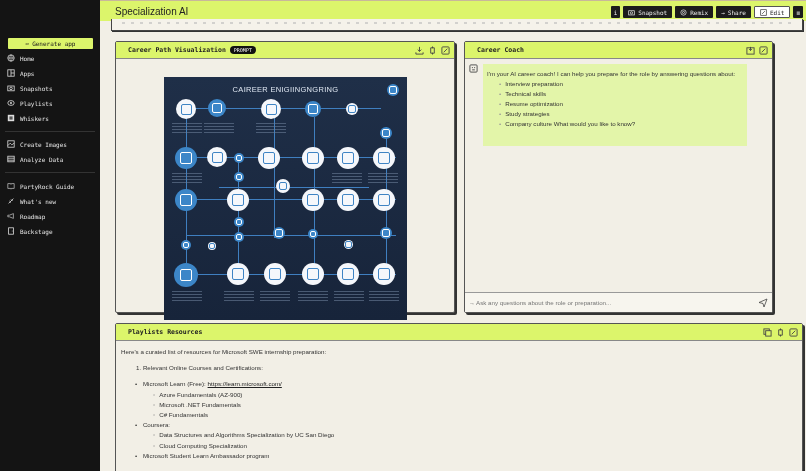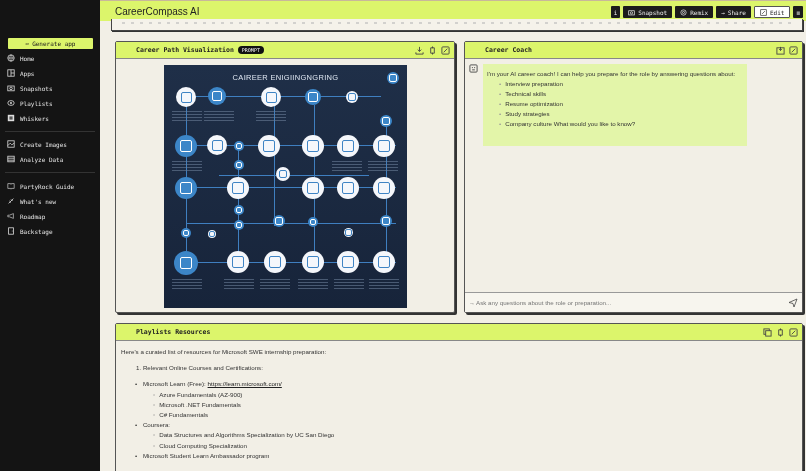--- a/index.html
+++ b/index.html
@@ -25,30 +25,30 @@
   .tb-btn svg { width: 7px; height: 7px; }
   .tb-btn.light { background: #fff; color: #222; border: 1px solid #555; }
   .tb-btn.sq { padding: 0 3px; }
 
   
   .partial { position: absolute; left: 111px; top: 19px; width: 692px; height: 12px; border: 1px solid #444; border-top: none; box-shadow: 1px 1px 0 #333; background: #f5f2ea; }
   .partial .dots { position: absolute; left: 10px; right: 10px; top: 3px; height: 2px; background: repeating-linear-gradient(90deg, #bbb 0 3px, transparent 3px 9px); opacity: .6; }
 
   
   .panel { position: absolute; border: 1px solid #555; box-shadow: 2px 2px 0 #333; background: #f2efe6; border-radius: 2px; }
-  .panel-head { height: 17px; background: #dcf56b; border-bottom: 1px solid #888; display: flex; align-items: center; padding: 0 20px; position: relative; }
+  .panel-head { height: 17px; background: #dcf56b; border-bottom: 1px solid #888; display: flex; align-items: center; padding: 0 12px; position: relative; }
   .panel-title { font-family: "DejaVu Sans Mono", monospace; font-size: 6.5px; font-weight: bold; color: #222; }
   .badge { margin-left: 4px; background: #111; color: #fff; font-family: "DejaVu Sans Mono", monospace; font-size: 5px; padding: 1px 4px; border-radius: 6px; }
   .ph-icons { position: absolute; right: 4px; top: 4px; display: flex; gap: 4px; }
   .ph-icons span { width: 9px; height: 9px; display: inline-flex; cursor: pointer; }
   .ph-icons svg { width: 9px; height: 9px; }
 
   
   .viz-wrap { position: absolute; left: 48px; top: 23px; width: 243px; height: 243px; }
-  .viz { width: 100%; height: 100%; background: linear-gradient(180deg, #1f2f48, #17243a); position: relative; overflow: hidden; }
+  .viz { width: 100%; height: 100%; background: linear-gradient(180deg, #1f2f48, #17243a); position: relative; overflow: hidden; margin-top: 12px; }
   .viz-title { position: absolute; top: 8px; left: 0; right: 0; text-align: center; color: #dfe7f2; font-size: 7.5px; letter-spacing: .3px; }
   .node { position: absolute; border-radius: 50%; background: #f5f7fb; display: flex; align-items: center; justify-content: center; }
   .node::after { content: ""; width: 45%; height: 45%; border-radius: 2px; border: 1.5px solid #3f84c4; }
   .node.blue { background: #3c86c8; }
   .node.blue::after { border-color: #fff; }
   .line-h { position: absolute; height: 1px; background: #3f7fc0; }
   .line-v { position: absolute; width: 1px; background: #3f7fc0; }
   .cap { position: absolute; width: 30px; height: 10px; background: repeating-linear-gradient(180deg, #6a7d97 0 1px, transparent 1px 3px); opacity: .6; }
 
   
@@ -177,21 +177,21 @@
         <svg viewBox="0 0 10 10">
           <rect x="2" y="1" width="6" height="8" fill="none" stroke="#ddd"></rect>
           <circle cx="6.5" cy="5" r=".6" fill="#ddd"></circle>
         </svg>
       </span>
     <span>Backstage</span>
   </div>
 </div>
 
 <div class="topbar">
-  <span class="app-title">CareerCompass AI</span>
+  <span class="app-title">Specialization AI</span>
   <div class="tb-actions">
     <div class="tb-btn sq">
         <span>i</span>
       </div>
     <div class="tb-btn">
       <svg viewBox="0 0 10 10">
           <rect x="1" y="2.5" width="8" height="6" fill="none" stroke="#eee"></rect>
           <circle cx="5" cy="5.5" r="1.6" fill="none" stroke="#eee"></circle>
         </svg>
       <span>Snapshot</span>
@@ -312,21 +312,21 @@
       <div class="cap" style="left:8px; top:214px;"></div>
       <div class="cap" style="left:60px; top:214px;"></div>
       <div class="cap" style="left:96px; top:214px;"></div>
       <div class="cap" style="left:134px; top:214px;"></div>
       <div class="cap" style="left:170px; top:214px;"></div>
       <div class="cap" style="left:205px; top:214px;"></div>
     </div>
   </div>
 </div>
 
-<div class="panel" style="left:464px; top:41px; width:339px; height:272px;">
+<div class="panel" style="left:464px; top:41px; width:309px; height:272px;">
   <div class="panel-head">
     <span class="panel-title">Career Coach</span>
     <div class="ph-icons">
       <span>
           <svg viewBox="0 0 10 10">
             <rect x="1" y="2" width="8" height="7" fill="none" stroke="#444"></rect>
             <path d="M5 1v4M3.5 3.5L5 5l1.5-1.5" stroke="#444" fill="none"></path>
           </svg>
         </span>
       <span>

